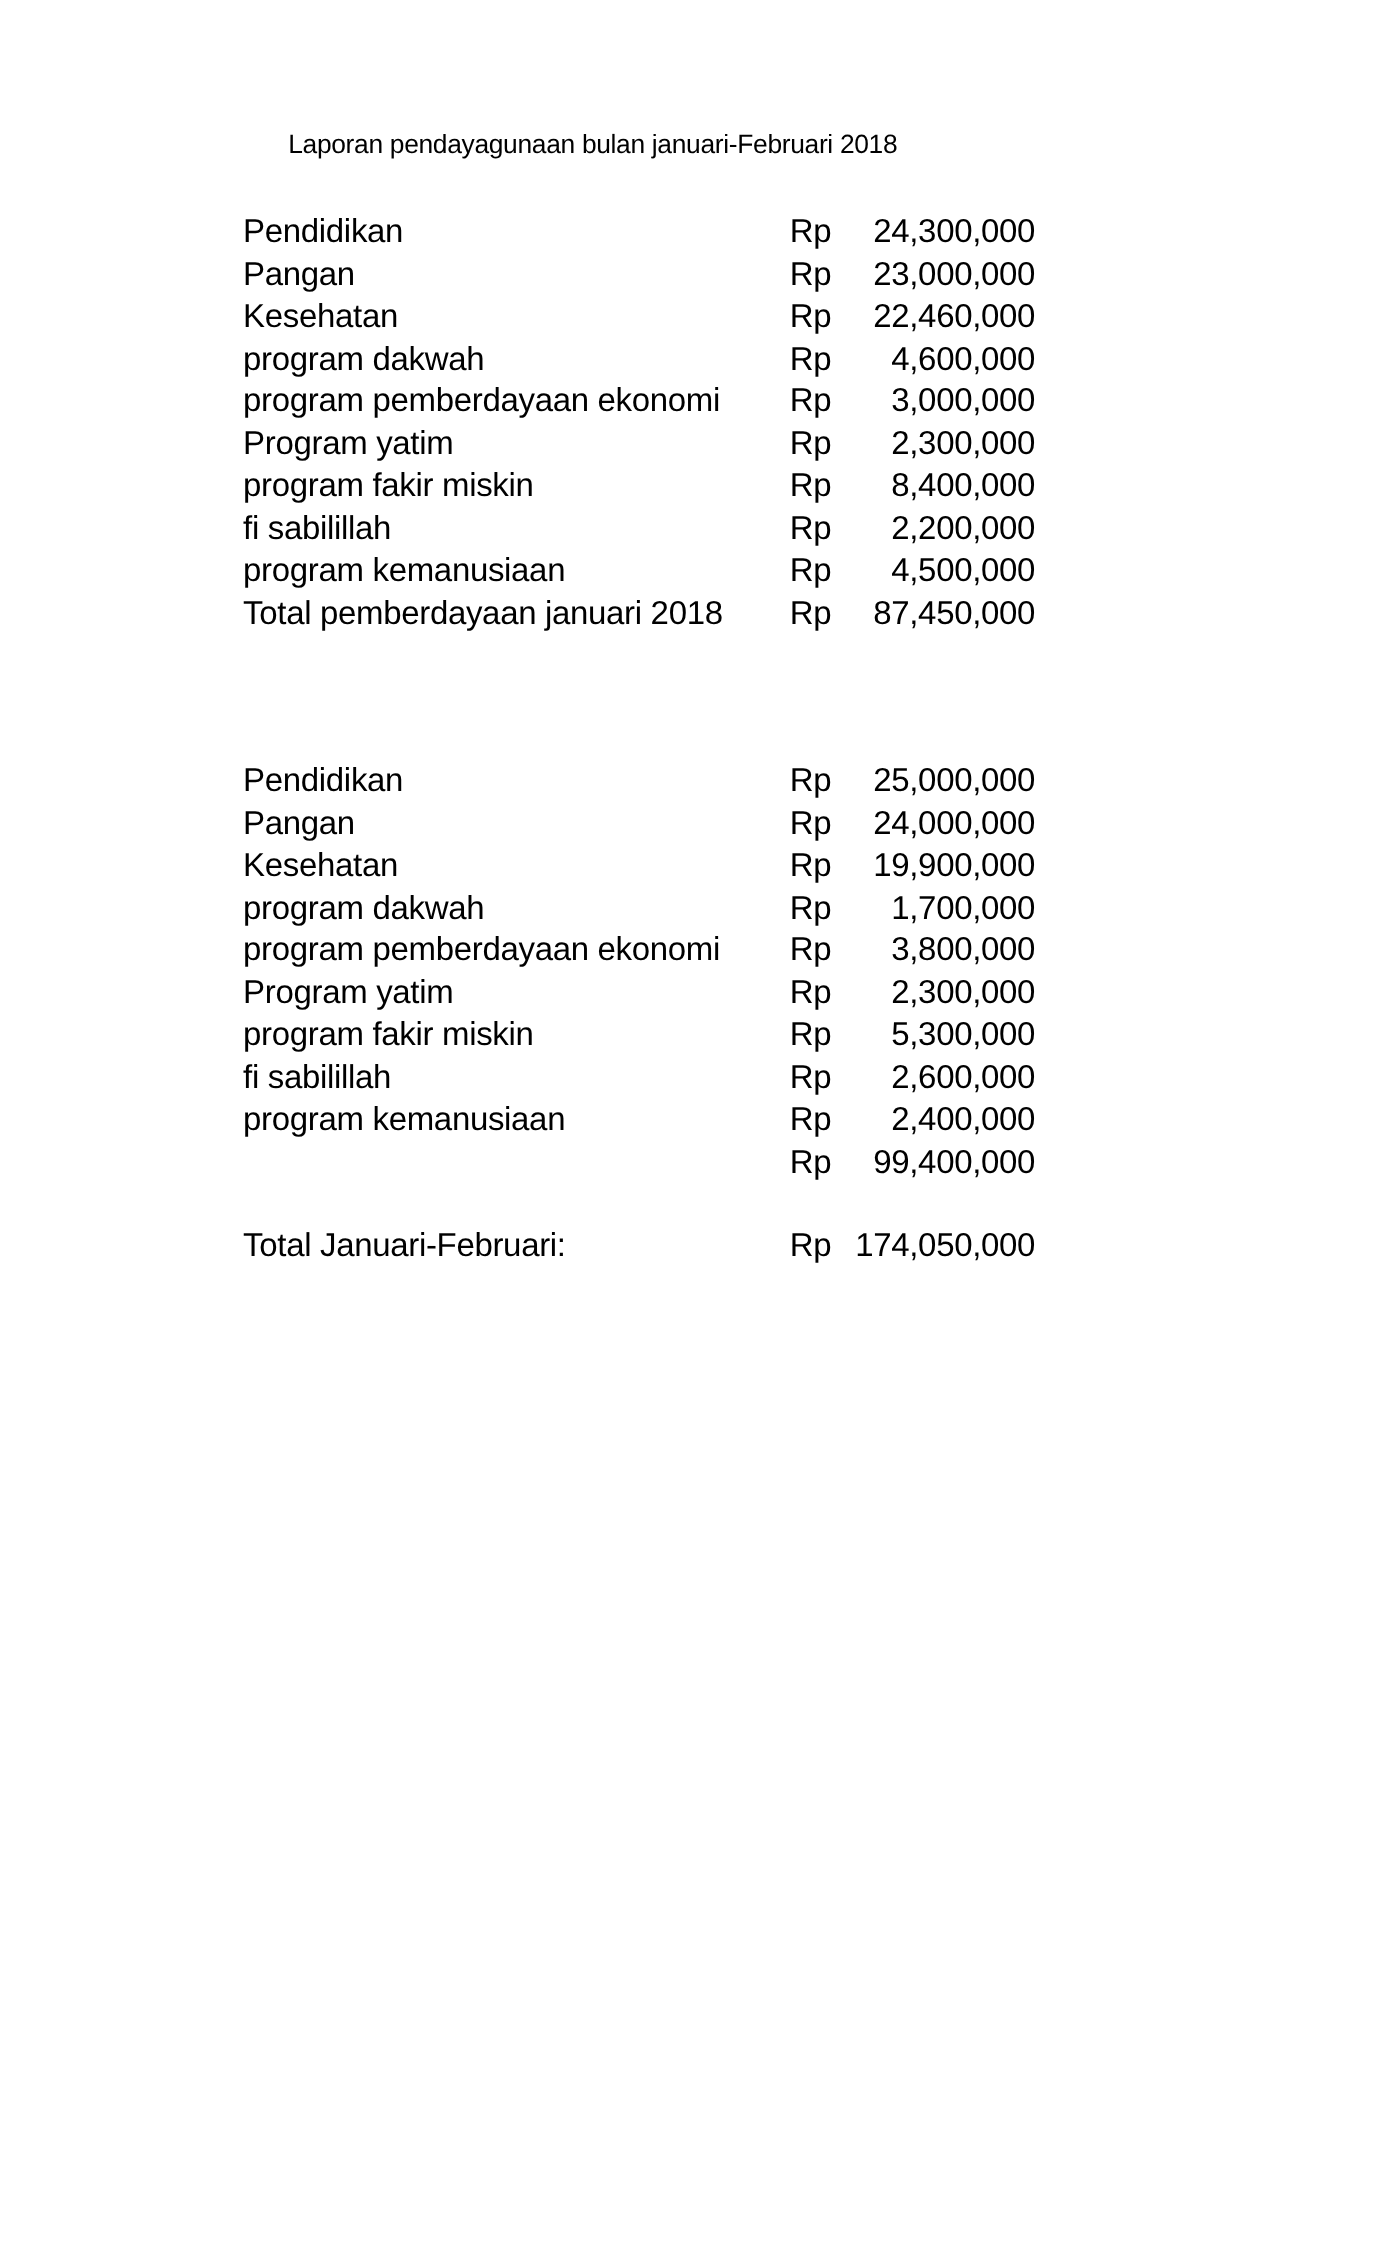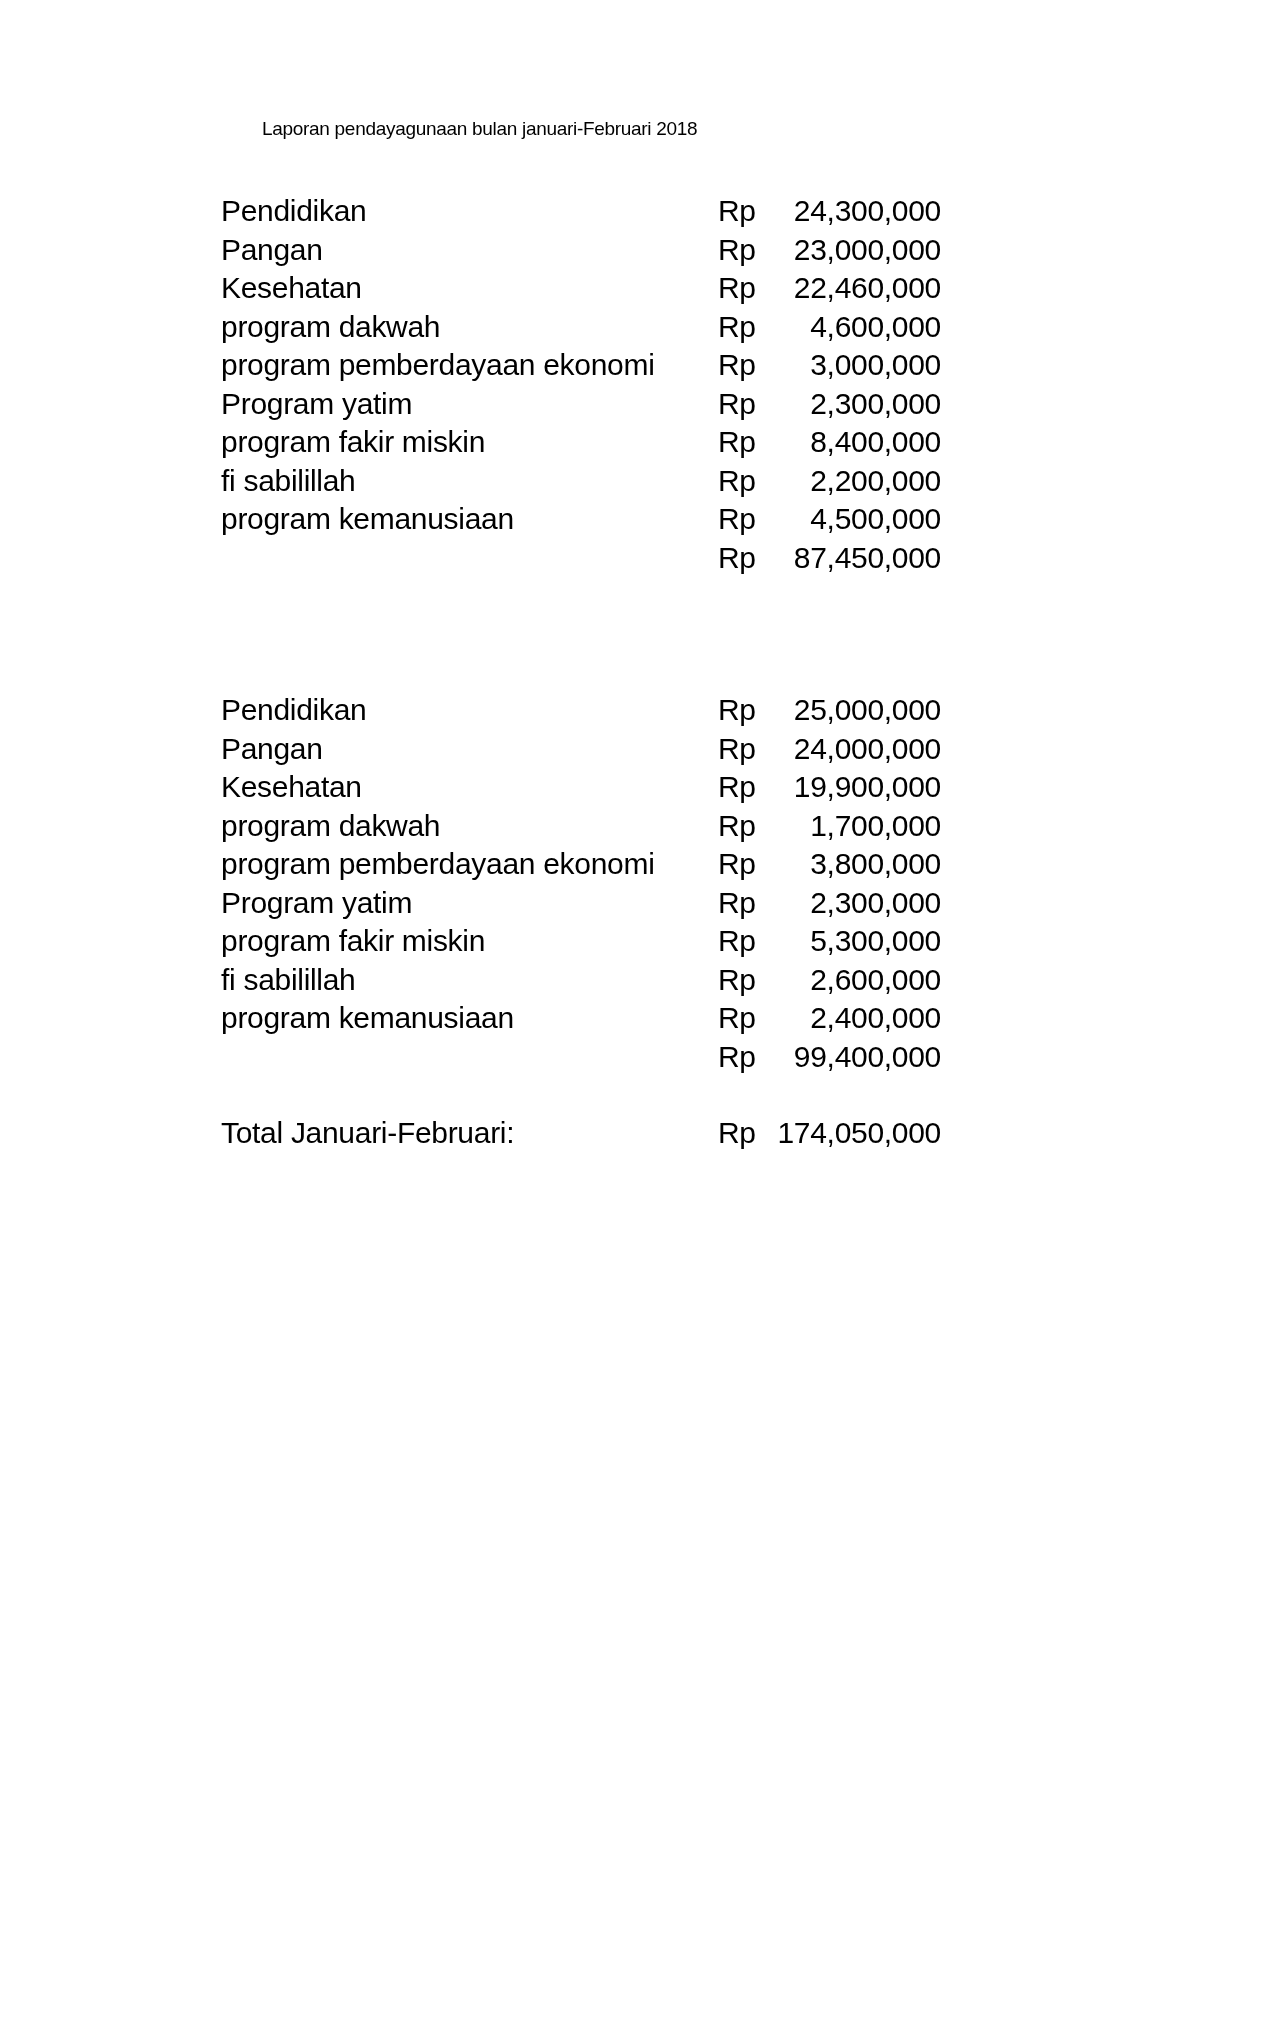--- a/index.html
+++ b/index.html
@@ -1,18 +1,18 @@
 <!DOCTYPE html>
 <html><head>
 <meta charset="utf-8">
 <style>
   html, body { margin:0; padding:0; background:#ffffff; }
   body { width:1270px; height:2038px; position:relative; overflow:hidden;
          font-family:"Liberation Sans", sans-serif; color:#000; }
-  .title { position:absolute; left:262px; top:118px; font-size:19px; letter-spacing:-0.3px; white-space:nowrap; }
+  .title { position:absolute; left:262px; top:118px; font-size:24px; letter-spacing:-0.3px; white-space:nowrap; }
   .block { position:absolute; left:221px; width:720px; }
   .row { position:relative; height:38.5px; font-size:30px; letter-spacing:-0.3px; white-space:nowrap; }
   .row .label { position:absolute; left:0; top:0; }
   .row .cur { position:absolute; left:497px; top:0; }
   .row .amt { position:absolute; right:0; width:200px; text-align:right; top:0; }
   #block1 { top:194px; }
   #block2 { top:693px; }
   #grand { top:1116px; }
 </style>
 </head>
@@ -60,20 +60,21 @@
       <span class="label">fi sabilillah</span>
       <span class="cur">Rp</span>
       <span class="amt">2,200,000</span>
     </div>
     <div class="row">
       <span class="label">program kemanusiaan</span>
       <span class="cur">Rp</span>
       <span class="amt">4,500,000</span>
     </div>
     <div class="row">
+      <span class="label">Total pemberdayaan januari 2018</span>
       <span class="cur">Rp</span>
       <span class="amt">87,450,000</span>
     </div>
   </div>
 <div class="block" id="block2">
     <div class="row">
       <span class="label">Pendidikan</span>
       <span class="cur">Rp</span>
       <span class="amt">25,000,000</span>
     </div>

